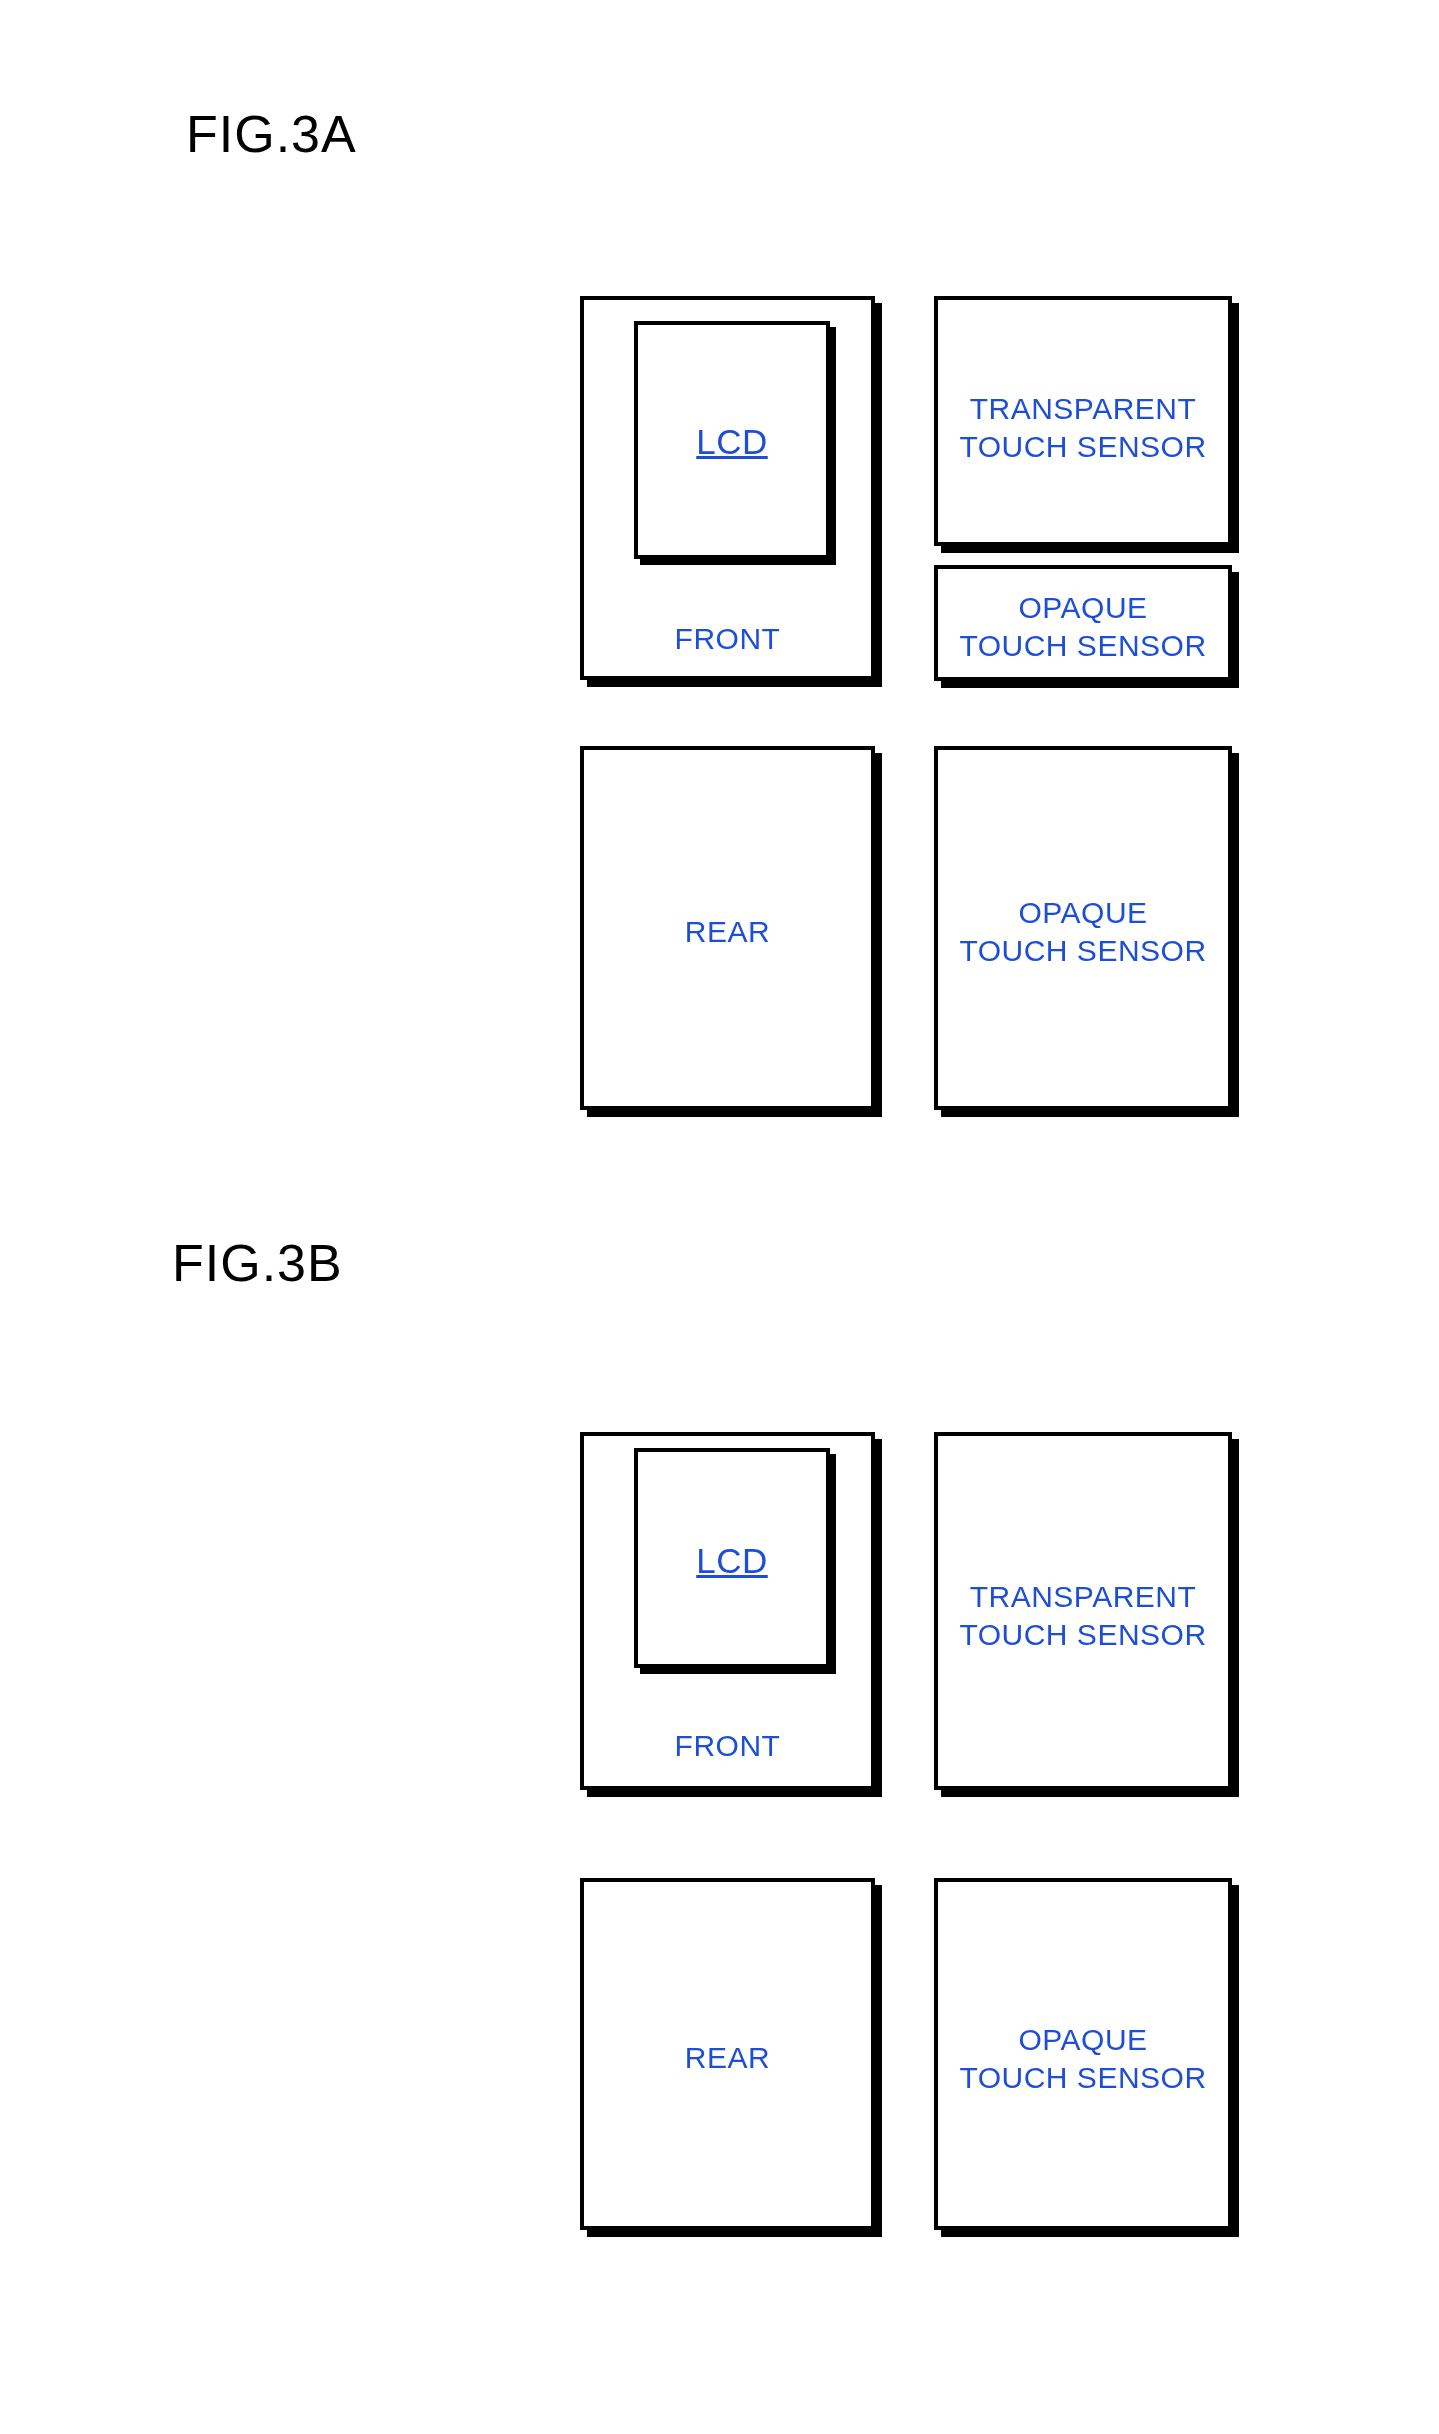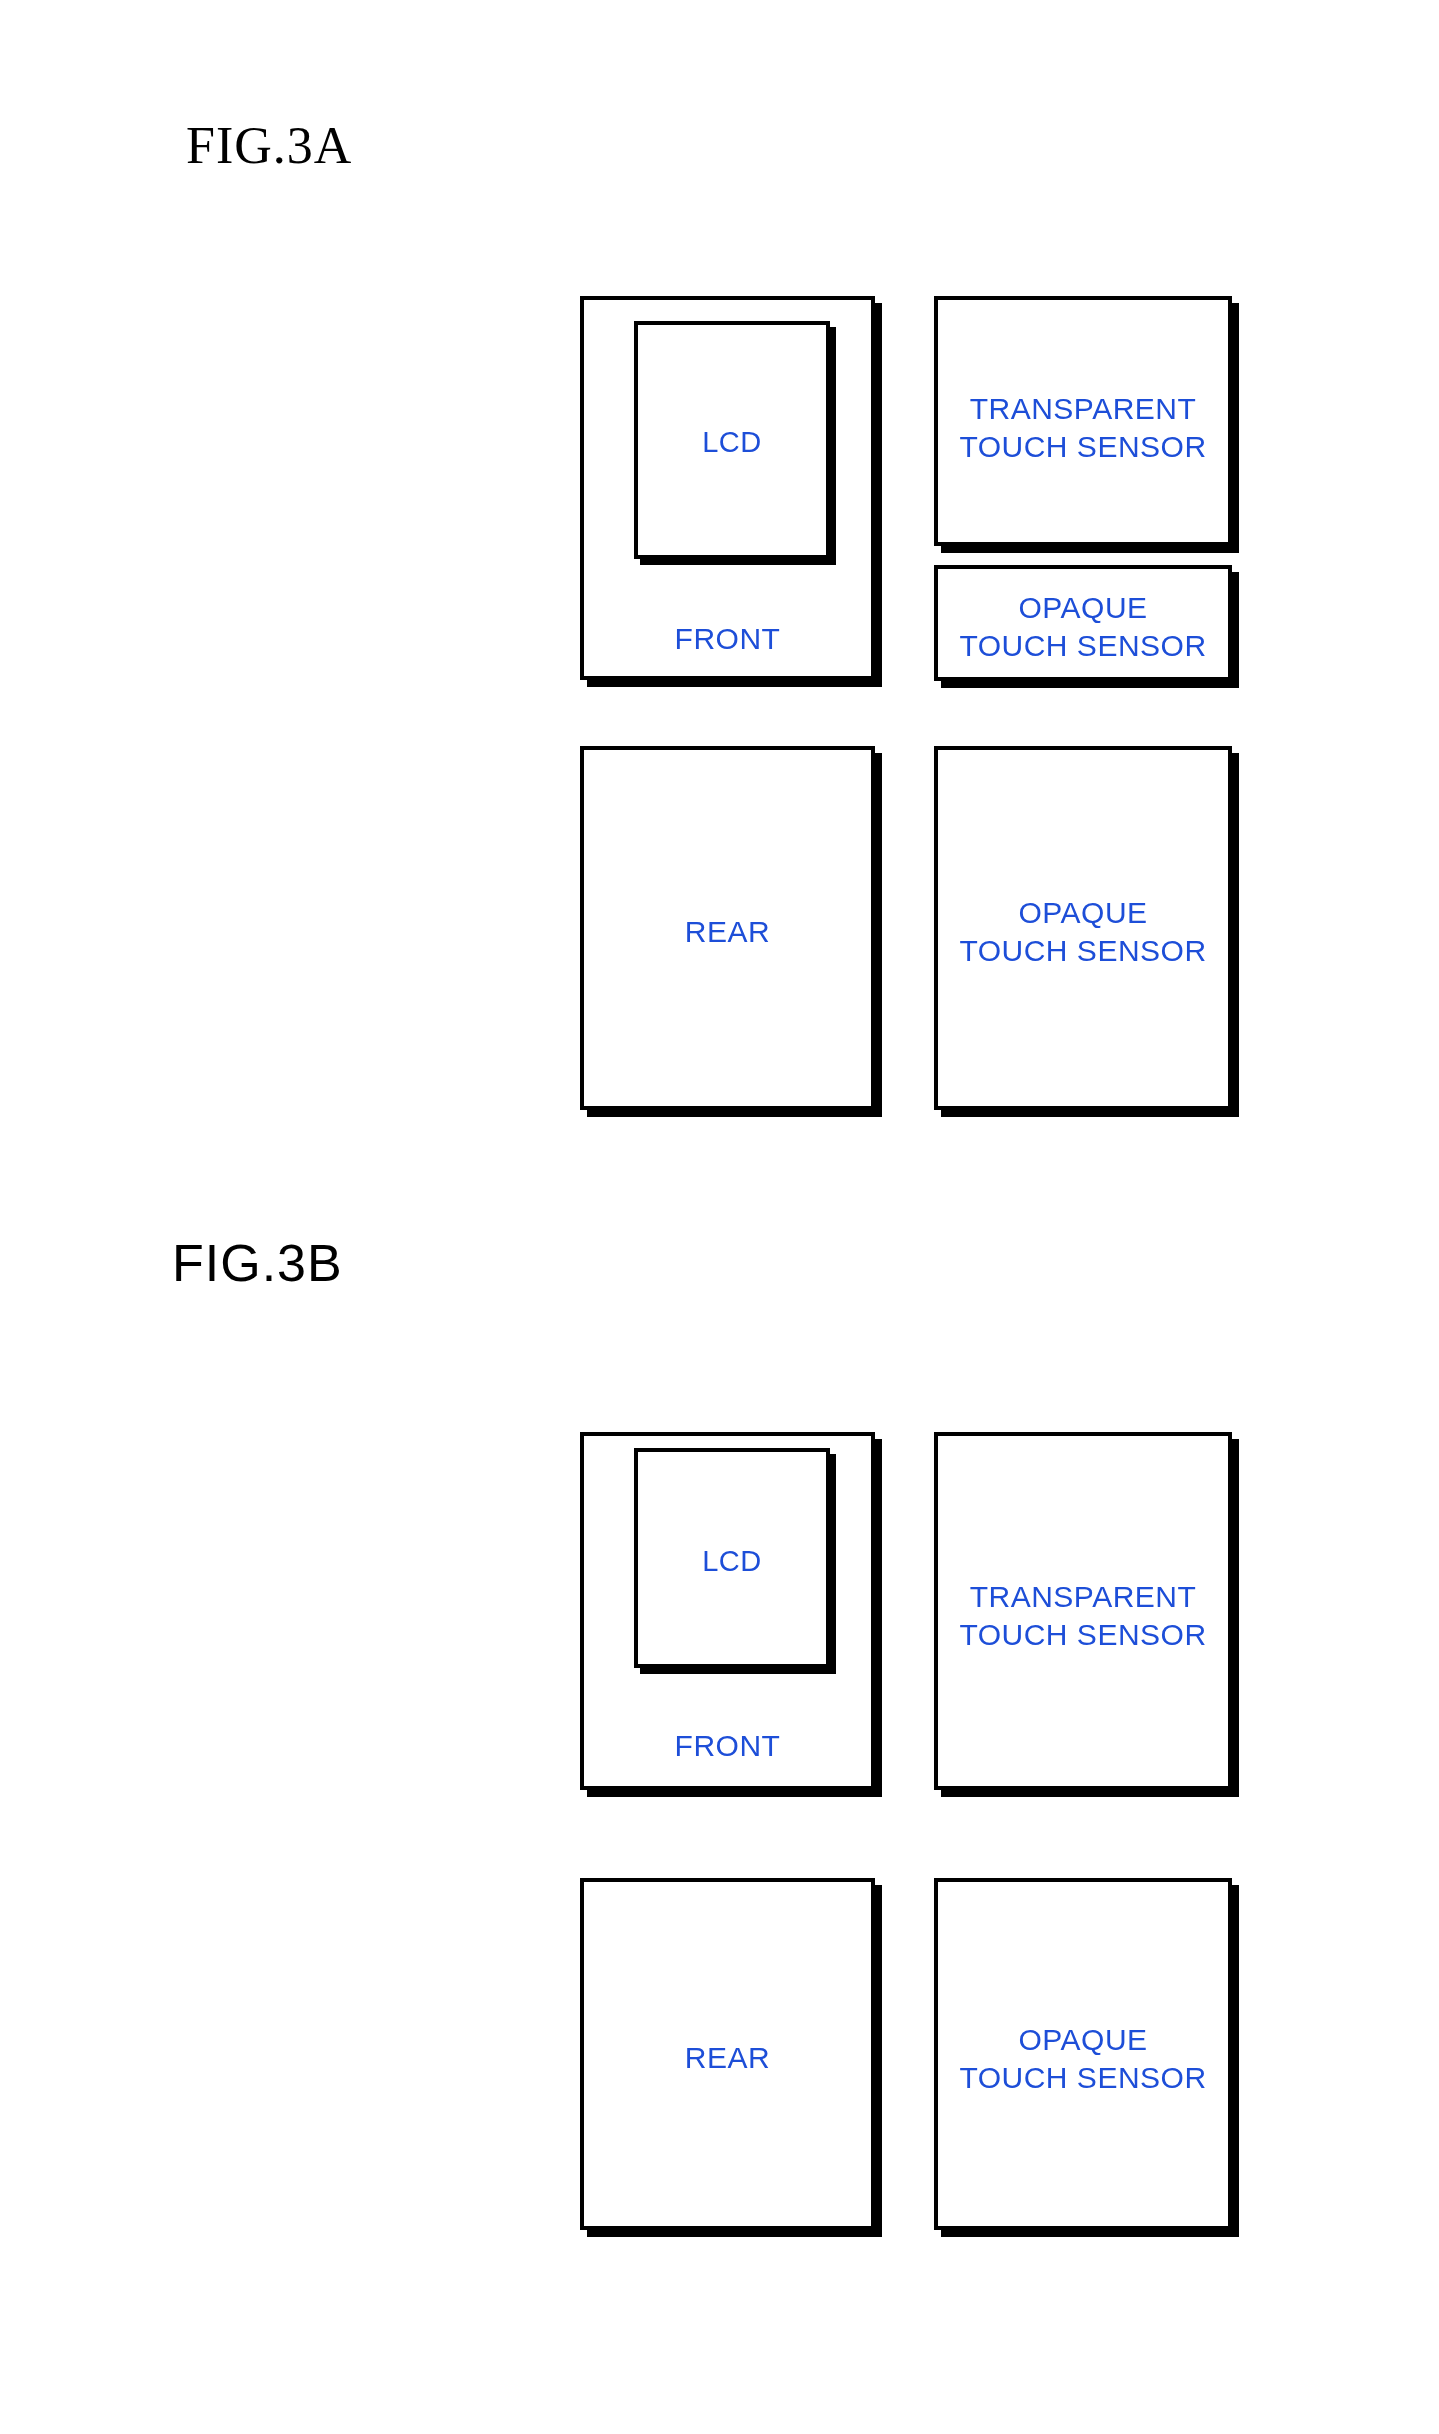--- a/index.html
+++ b/index.html
@@ -56,29 +56,30 @@
     left: 0;
     width: 100%;
     text-align: center;
     font-size: 30px;
     line-height: 38px;
     letter-spacing: 0.5px;
     color: #1d4ed8;
     white-space: pre-line;
   }
   .label-lcd {
-    font-size: 29px;
+    font-size: 35px;
+    text-decoration: underline;
   }
 </style>
 </head>
 <body>
 
 <div class="page">
 
-  <div class="fig-title" style="left:186px; top:120px;font-family:Liberation Serif, serif;">FIG.3A</div>
+  <div class="fig-title" style="left:186px; top:108px;">FIG.3A</div>
 
   <div class="box" style="left:580px; top:296px; width:295px; height:384px;">
     <div class="box-inner" style="left:50px; top:21px; width:196px; height:238px;">
       <div class="box-label label-lcd" style="top:98px;">LCD</div>
     </div>
     <div class="box-label" style="top:320px;">FRONT</div>
   </div>
 
   <div class="box" style="left:934px; top:296px; width:298px; height:250px;">
     <div class="box-label" style="top:90px;">TRANSPARENT

